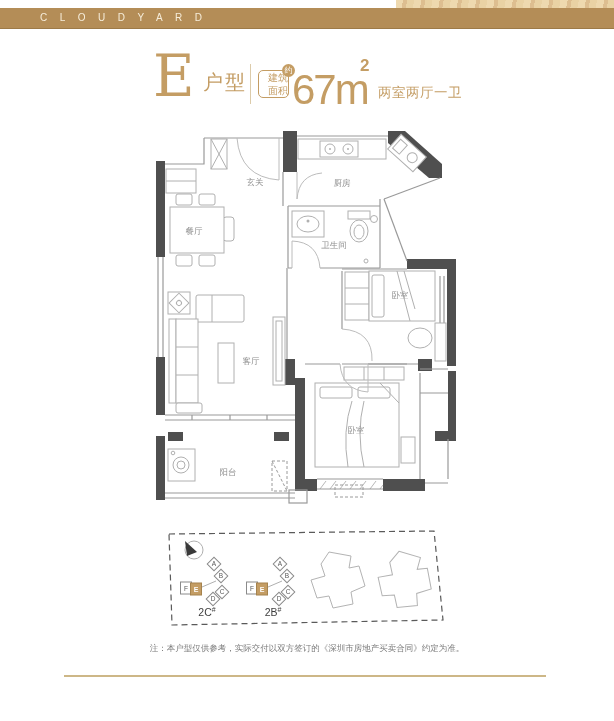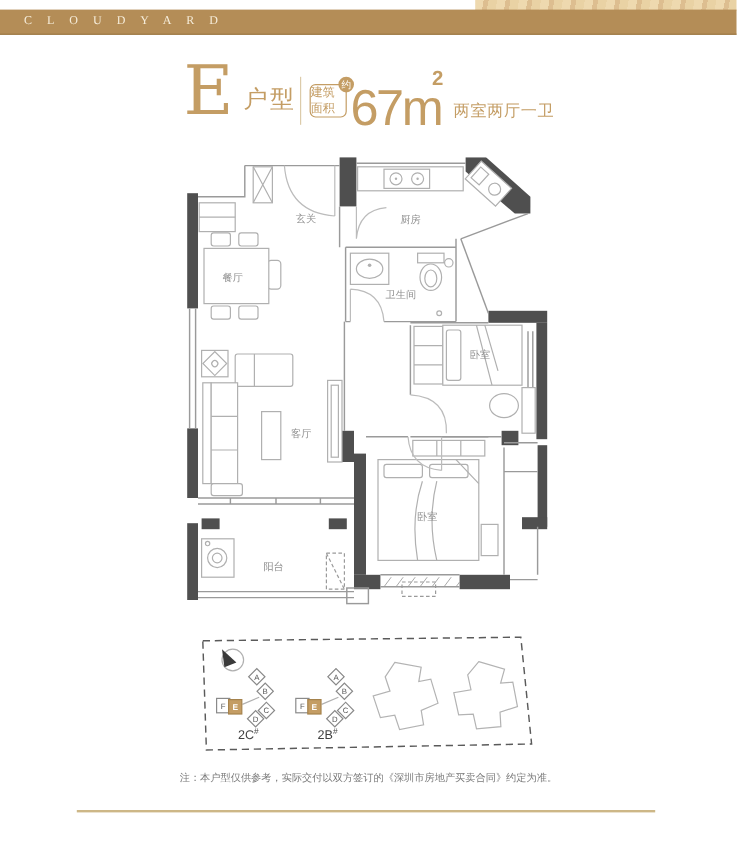--- a/index.html
+++ b/index.html
@@ -2,29 +2,29 @@
 <html><head>
 <meta charset="utf-8">
 <style>
   html,body{margin:0;padding:0;background:#fff;}
   .page{position:relative;width:614px;height:721px;background:#ffffff;overflow:hidden;
         font-family:"Liberation Sans",sans-serif;}
   
   .wood{position:absolute;top:0;left:396px;width:218px;height:9px;
         background:repeating-linear-gradient(100deg,#eed9af 0px,#eed9af 7px,#ddbe90 7px,#ddbe90 11px,#e9d2a4 11px,#e9d2a4 18px);}
   .band{position:absolute;top:8px;left:0;width:614px;height:20px;background:#b48d57;border-bottom:1px solid #9d7a47;}
-  .brand{color:#f6edda;font-family:Liberation Serif, serif;font-size:10px;
-         letter-spacing:12.5px;line-height:20px;padding-left:20px;white-space:nowrap;}
+  .brand{color:#f6edda;font-family:Liberation Sans, sans-serif;font-size:10px;
+         letter-spacing:12.5px;line-height:20px;padding-left:40px;white-space:nowrap;}
   
   .title-e{position:absolute;left:153px;top:48px;font-family:"DejaVu Serif","Liberation Serif",serif;
            font-size:57px;line-height:1;color:#c49d64;}
   .title-type{position:absolute;left:203px;top:69px;font-size:20px;color:#c49d64;letter-spacing:2px;font-weight:500;}
   .title-divider{position:absolute;left:250px;top:64px;width:1px;height:40px;background:#dccbaa;}
   .badge{position:absolute;left:258px;top:70px;width:31px;height:28px;border:1px solid #c49d64;
-         border-radius:5px;color:#c49d64;font-size:10px;line-height:13px;text-align:left;box-sizing:border-box;}
+         border-radius:5px;color:#c49d64;font-size:10px;line-height:13px;text-align:right;box-sizing:border-box;}
   .badge-circle{position:absolute;left:282px;top:64px;width:13px;height:13px;border-radius:50%;
          background:#c49d64;color:#fff;font-size:8px;line-height:13px;text-align:center;}
   .area{position:absolute;left:292px;top:57px;color:#c49d64;font-size:42px;line-height:1;
         letter-spacing:-2px;font-weight:500;margin-top:12px;}
   .area-sup{position:absolute;left:360px;top:56px;font-size:17px;color:#c49d64;font-weight:600;}
   .layout-label{position:absolute;left:378px;top:84px;font-size:13.5px;color:#c49d64;
         letter-spacing:0.5px;font-weight:500;text-align:center;}
   
   .floorplan{position:absolute;left:152px;top:131px;}
   .siteplan{position:absolute;left:95px;top:528px;}

